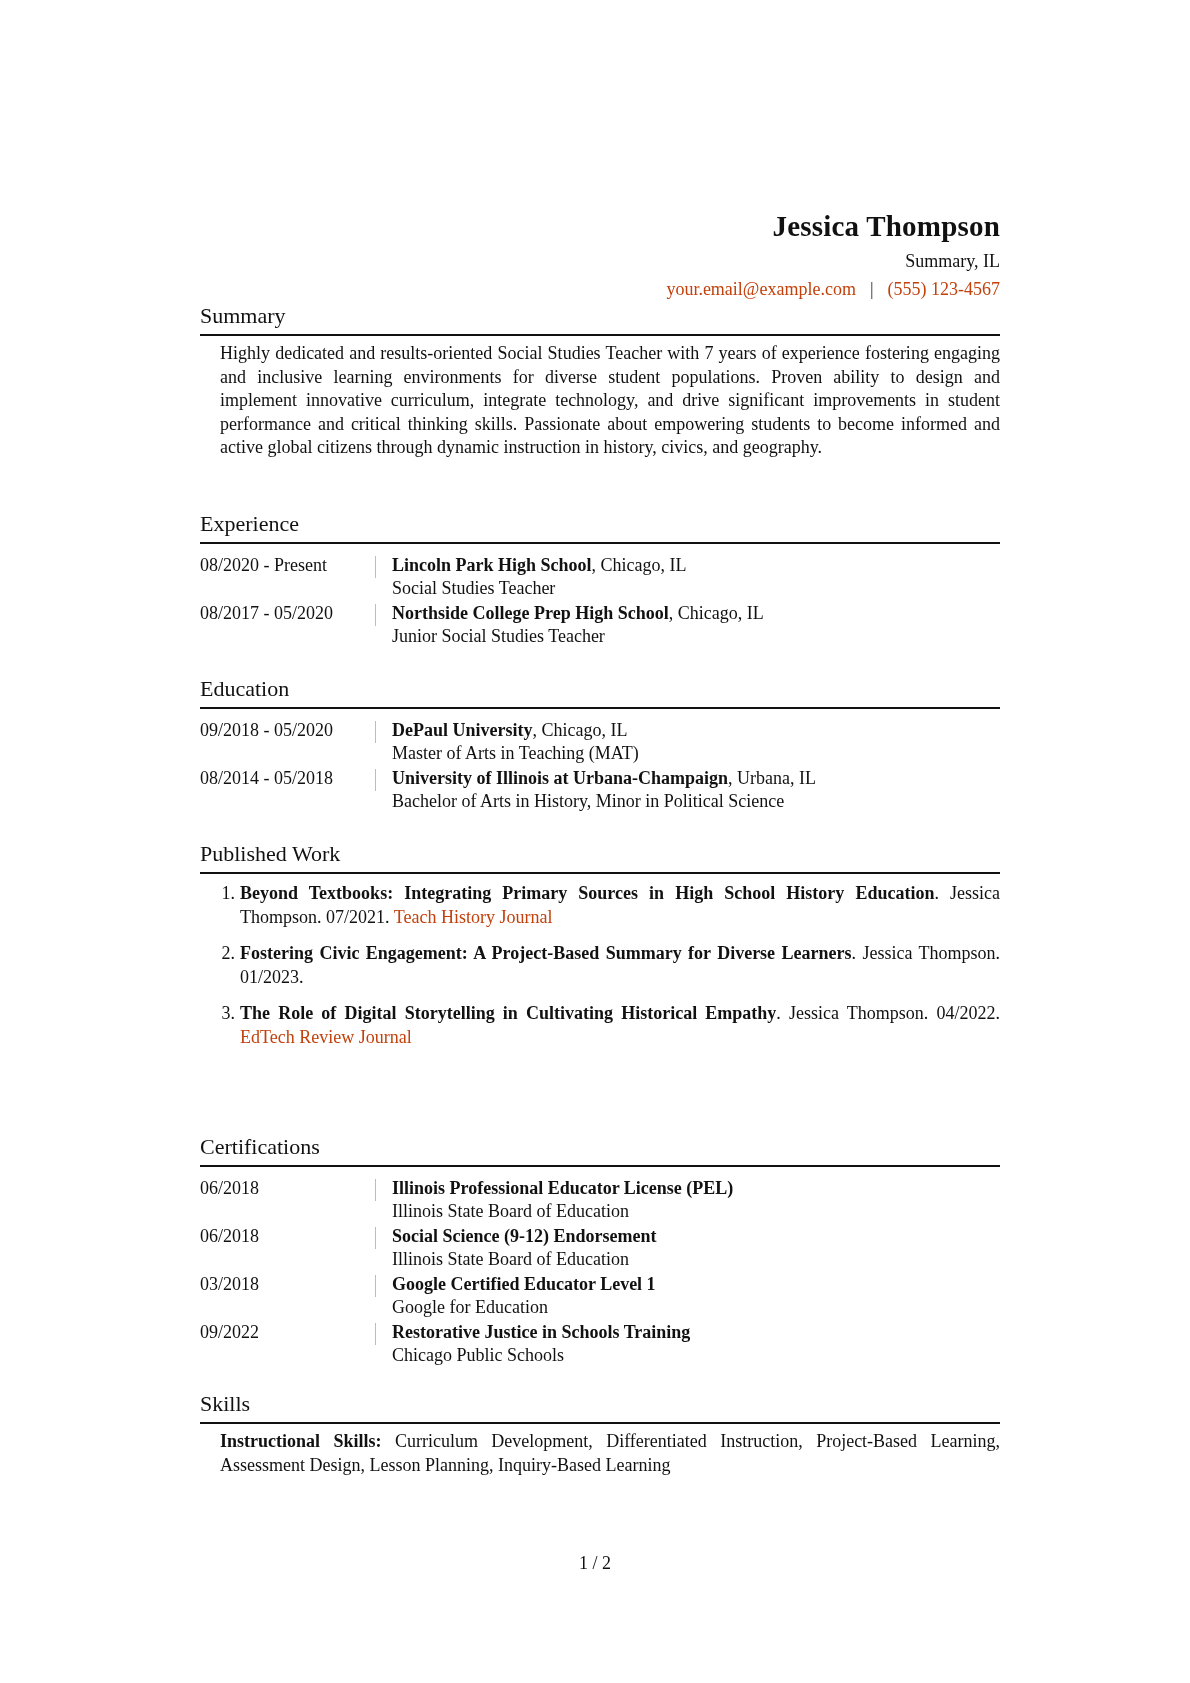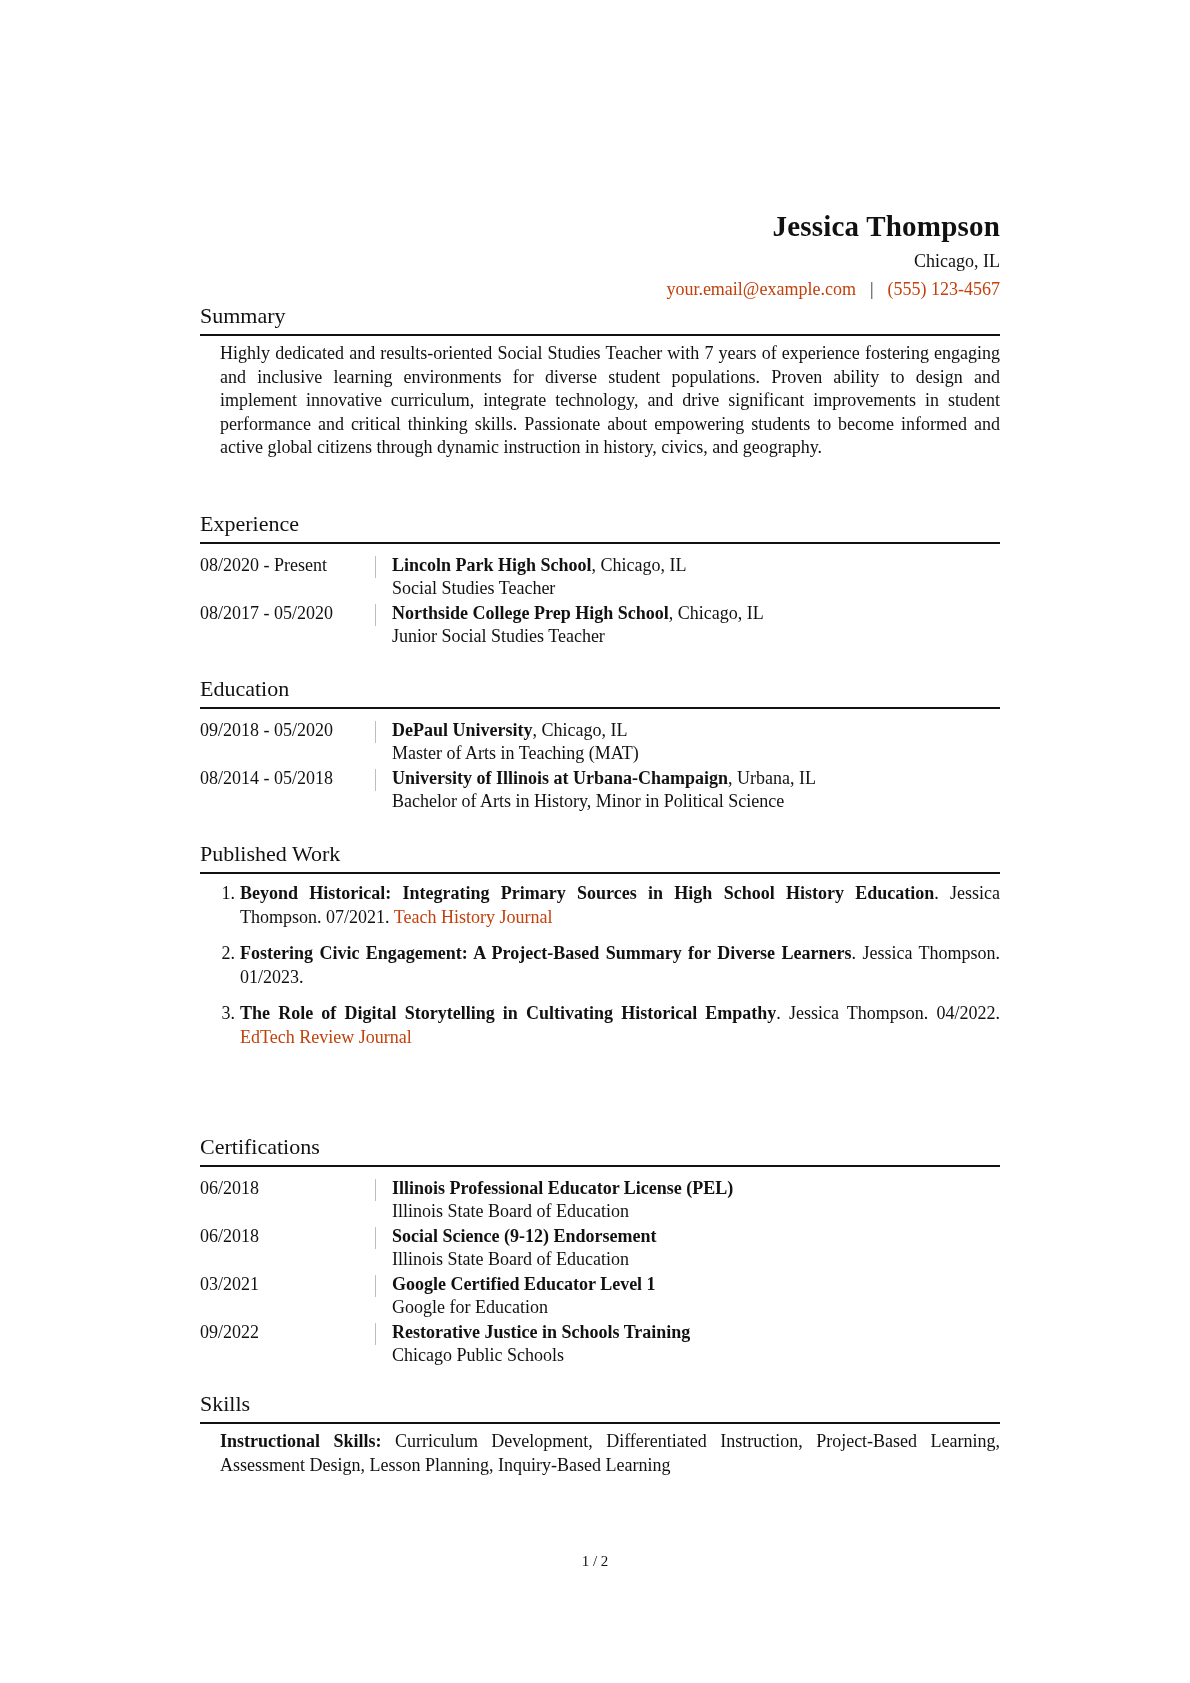--- a/index.html
+++ b/index.html
@@ -18,30 +18,30 @@
   .entries { padding-top: 10px; }
   .entry { display: flex; font-size: 18px; line-height: 23px; margin-bottom: 2px; }
   .date { width: 175px; text-align: left; padding-right: 14px; box-sizing: border-box; white-space: nowrap; }
   .bar { width: 1px; background: #bdbdbd; height: 22px; margin-top: 2px; margin-right: 16px; flex: none; }
   .body b { font-weight: bold; }
   .sub { }
   ol.pubs { margin: 0; padding: 8px 0 0 0; list-style: none; font-size: 18px; line-height: 23.5px; }
   ol.pubs li { display: flex; margin-bottom: 13px; }
   .num { width: 40px; text-align: right; padding-right: 5px; box-sizing: border-box; flex: none; }
   .pubtext { flex: 1; text-align: justify; }
-  .pageno { position: absolute; top: 1553px; left: 0; width: 1190px; text-align: center; font-size: 15px; }
+  .pageno { position: absolute; top: 1553px; left: 0; width: 1190px; text-align: center; font-size: 18px; }
 </style>
 </head>
 <body>
 
 <div class="page">
 
   <div class="header">
     <div class="name">Jessica Thompson</div>
-    <div class="loc">Chicago, IL</div>
+    <div class="loc">Summary, IL</div>
     <div class="contact">
       <a class="link">your.email@example.com</a><span class="sep">|</span><a class="link">(555) 123-4567</a>
     </div>
   </div>
 
   <div class="section" style="top:302px;">
     <h2 class="sec-title">Summary</h2>
     <div class="rule"></div>
     <div class="para">Highly dedicated and results-oriented Social Studies Teacher with 7 years of experience fostering engaging and inclusive learning environments for diverse student populations. Proven ability to design and implement innovative curriculum, integrate technology, and drive significant improvements in student performance and critical thinking skills. Passionate about empowering students to become informed and active global citizens through dynamic instruction in history, civics, and geography.</div>
   </div>
@@ -91,21 +91,21 @@
       </div>
     </div>
   </div>
 
   <div class="section" style="top:840px;">
     <h2 class="sec-title">Published Work</h2>
     <div class="rule"></div>
     <ol class="pubs">
       <li>
         <span class="num">1.</span>
-        <span class="pubtext"><b>Beyond Historical: Integrating Primary Sources in High School History Education</b><span>. Jessica Thompson. 07/2021. </span><a class="link">Teach History Journal</a></span>
+        <span class="pubtext"><b>Beyond Textbooks: Integrating Primary Sources in High School History Education</b><span>. Jessica Thompson. 07/2021. </span><a class="link">Teach History Journal</a></span>
       </li>
       <li>
         <span class="num">2.</span>
         <span class="pubtext"><b>Fostering Civic Engagement: A Project-Based Summary for Diverse Learners</b><span>. Jessica Thompson. 01/2023.</span></span>
       </li>
       <li>
         <span class="num">3.</span>
         <span class="pubtext"><b>The Role of Digital Storytelling in Cultivating Historical Empathy</b><span>. Jessica Thompson. 04/2022. </span><a class="link">EdTech Review Journal</a></span>
       </li>
     </ol>
@@ -125,21 +125,21 @@
       </div>
       <div class="entry">
         <div class="date">06/2018</div>
         <div class="bar"></div>
         <div class="body">
           <div><b>Social Science (9-12) Endorsement</b></div>
           <div class="sub">Illinois State Board of Education</div>
         </div>
       </div>
       <div class="entry">
-        <div class="date">03/2021</div>
+        <div class="date">03/2018</div>
         <div class="bar"></div>
         <div class="body">
           <div><b>Google Certified Educator Level 1</b></div>
           <div class="sub">Google for Education</div>
         </div>
       </div>
       <div class="entry">
         <div class="date">09/2022</div>
         <div class="bar"></div>
         <div class="body">

